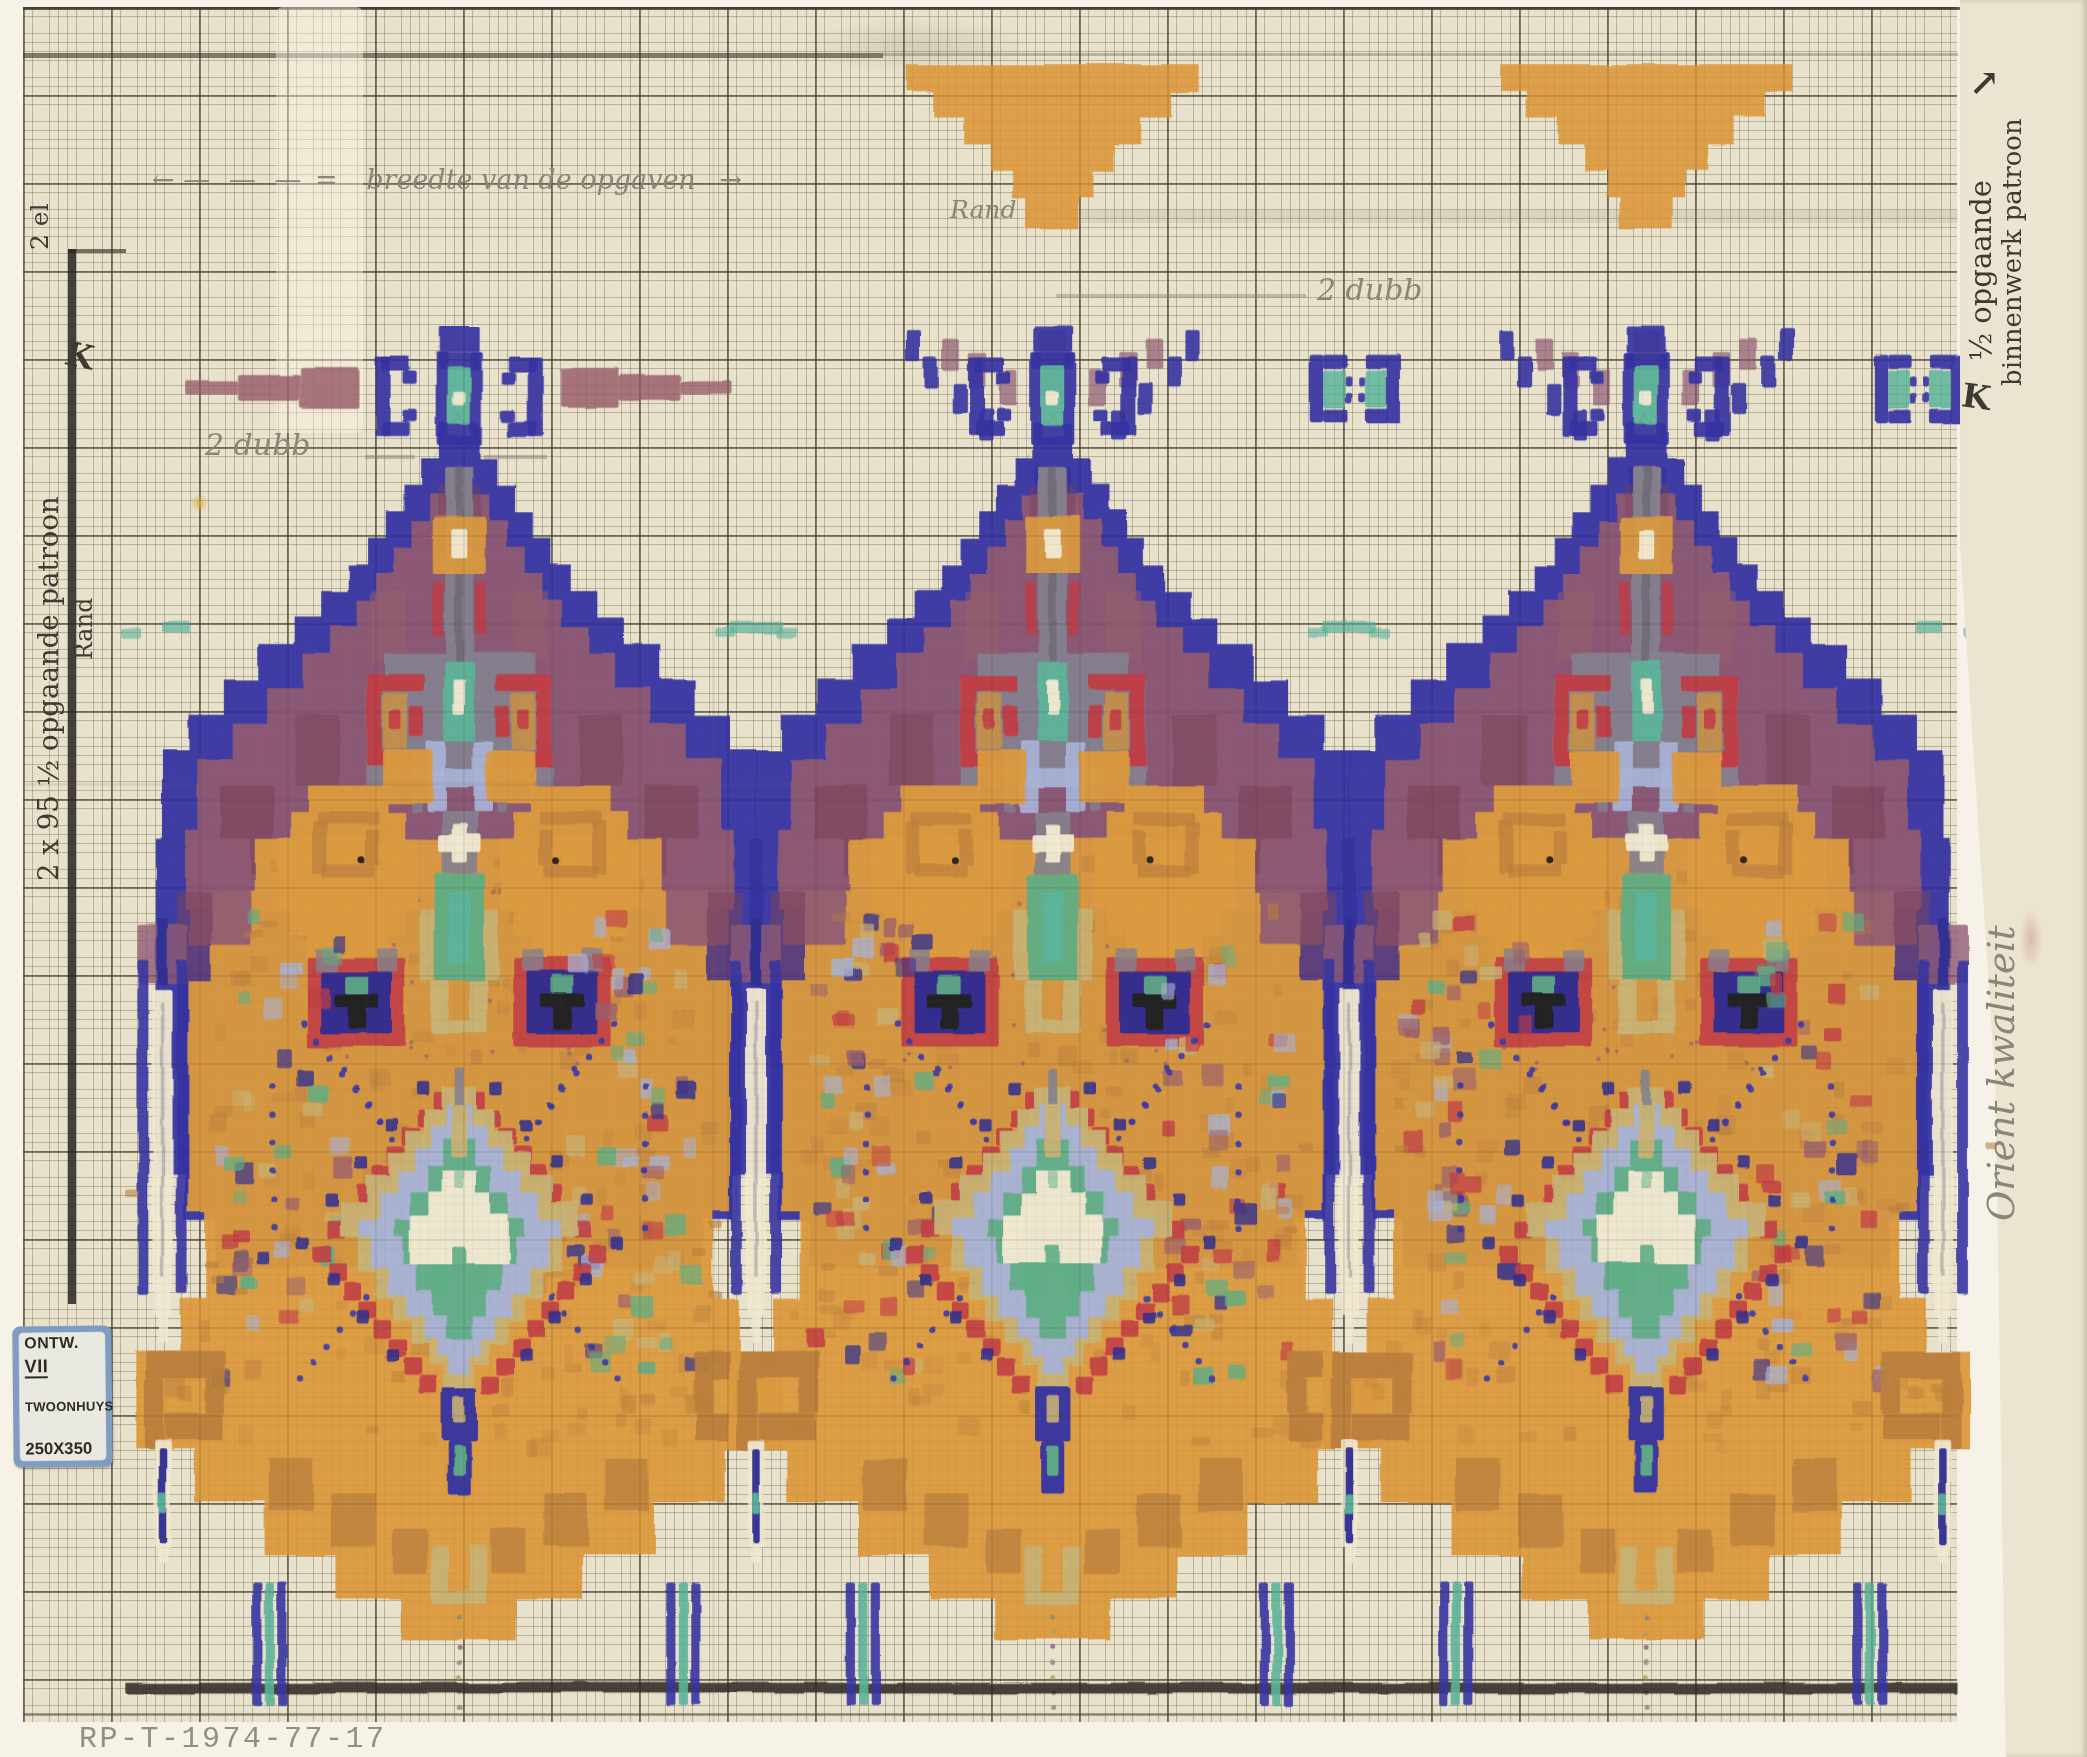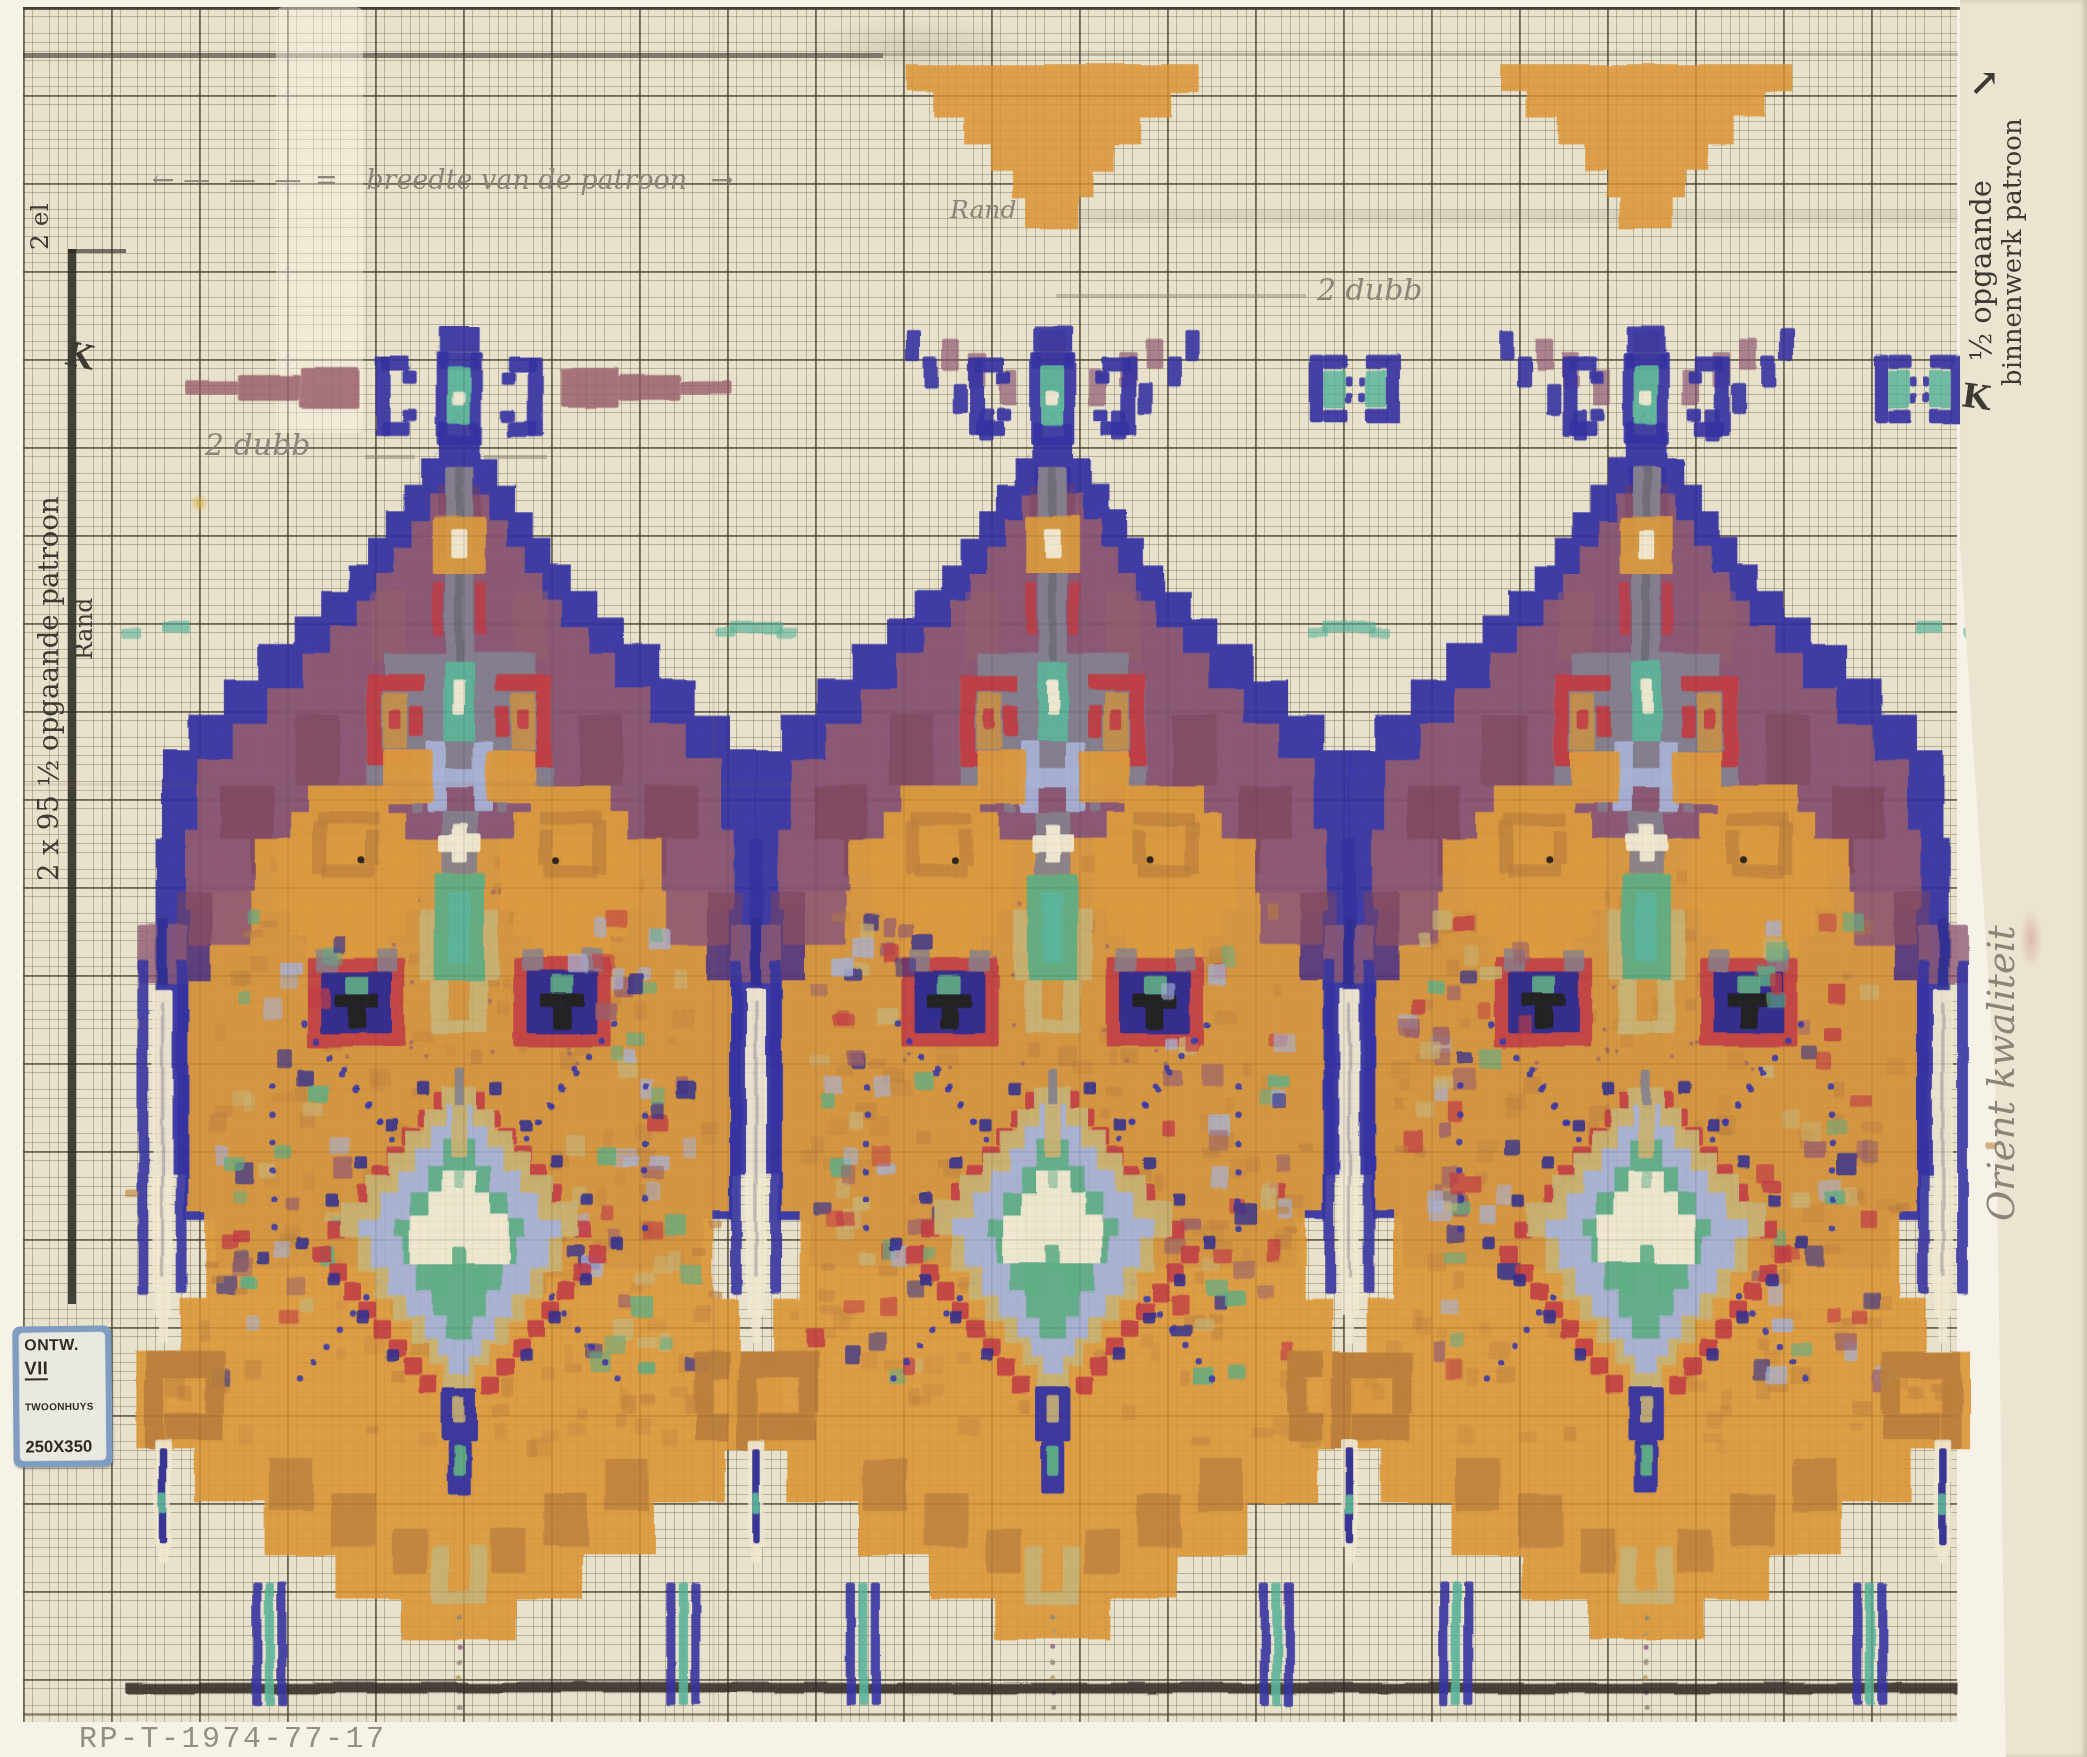--- a/index.html
+++ b/index.html
@@ -24,21 +24,21 @@
     box-shadow:-3.3px 0 5px rgba(90,80,55,.25) inset;}
   .whitemargin{position:absolute;z-index:6;background:#f6f2e7;}
   .label{position:absolute;left:13.4px;top:1326px;width:87px;height:129px;z-index:8;
     background:#7e9dc1;border-radius:7.5px;padding:5.8px;transform:rotate(-.6deg);
     box-shadow:0.8px 1.7px 2.5px rgba(60,60,60,.35);}
   .label-inner{width:100%;height:100%;background:#e9e9e1;border-radius:5px;border:1.7px dotted #b9c8da;
     box-sizing:border-box;display:flex;flex-direction:column;justify-content:center;padding-left:5px;
     font-family:"Liberation Sans",sans-serif;font-weight:bold;color:#2e2a24;line-height:1.35;}
   .label-inner .l1{font-size:16px;letter-spacing:0.4px;}
   .label-inner .l1 .num{font-size:18.4px;border-bottom:2.5px solid #2e2a24;}
-  .label-inner .l2{font-size:10px;letter-spacing:0.3px;margin-top:20px;}
+  .label-inner .l2{font-size:13px;letter-spacing:0.3px;margin-top:20px;}
   .label-inner .l3{font-size:16.7px;margin-top:22px;}
   .stain{position:absolute;border-radius:50%;pointer-events:none;z-index:3;}
   .crease{position:absolute;pointer-events:none;z-index:5;}
 </style>
 </head>
 <body>
 
 <div class="page">
 
   <div class="sheet">
@@ -1786,21 +1786,21 @@
   <div class="crease" style="left:712px;top:6.7px;width:2.5px;height:1715px;background:rgba(120,100,70,.12);"></div>
   <div class="crease" style="left:23.4px;top:783px;width:776px;height:2.5px;background:rgba(120,100,70,.12);"></div>
 
   <div class="strip"></div>
   <div class="whitemargin" style="left:2056px;top:0;width:32px;height:1757px;z-index:2;"></div>
 
   <div class="ann pencil" style="left:152px;top:164px;font-size:27px;">
     <span>←</span>
     <span style="letter-spacing:5px;">— — —</span>
     <span>=</span>
-    <span style="margin-left:20px;">breedte van de patroon</span>
+    <span style="margin-left:20px;">breedte van de opgaven</span>
     <span style="margin-left:15px;">→</span>
   </div>
   <div class="ann pencil" style="left:950px;top:195px;font-size:25px;">Rand</div>
   <div class="ann pencil" style="left:1317px;top:272px;font-size:30px;">2 dubb</div>
   <div class="ann pencil" style="left:205px;top:427px;font-size:30px;">2 dubb</div>
 
   <div class="ann ink vtext" style="left:25px;top:250px;font-size:25px;">2 el</div>
   <div class="ann ink" style="left:65px;top:336px;font-size:33px;font-weight:bold;transform:rotate(12deg);">K</div>
   <div class="ann ink vtext" style="left:32px;top:881px;font-size:27.6px;">2 x 95  ½ opgaande patroon</div>
   <div class="ann ink vtext" style="left:70px;top:660px;font-size:23.4px;">Rand</div>

